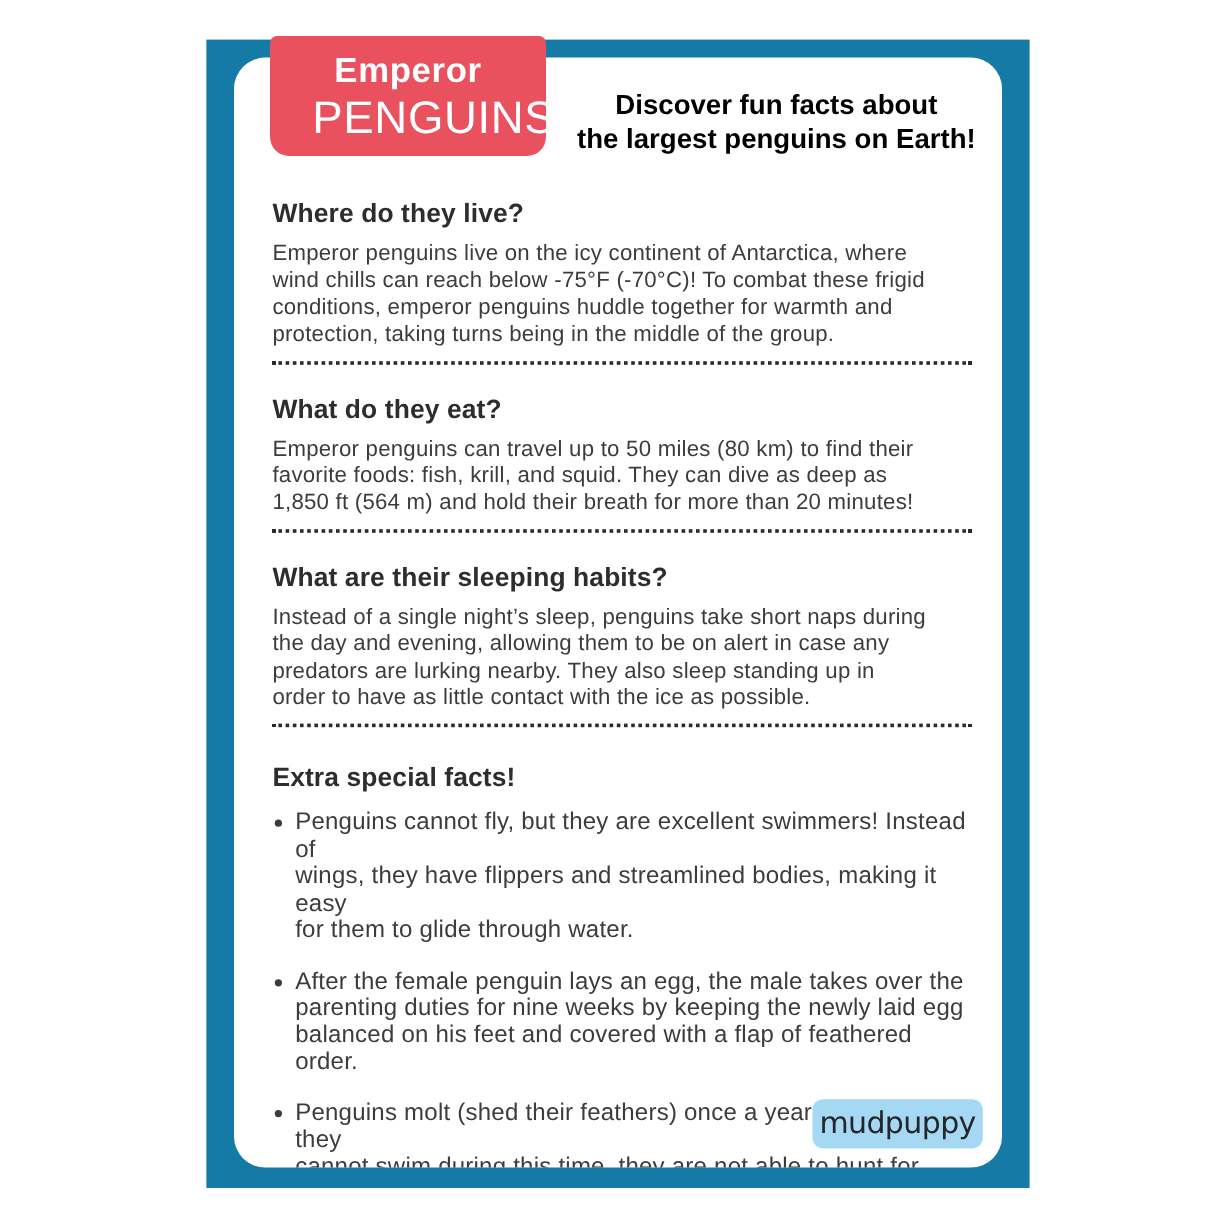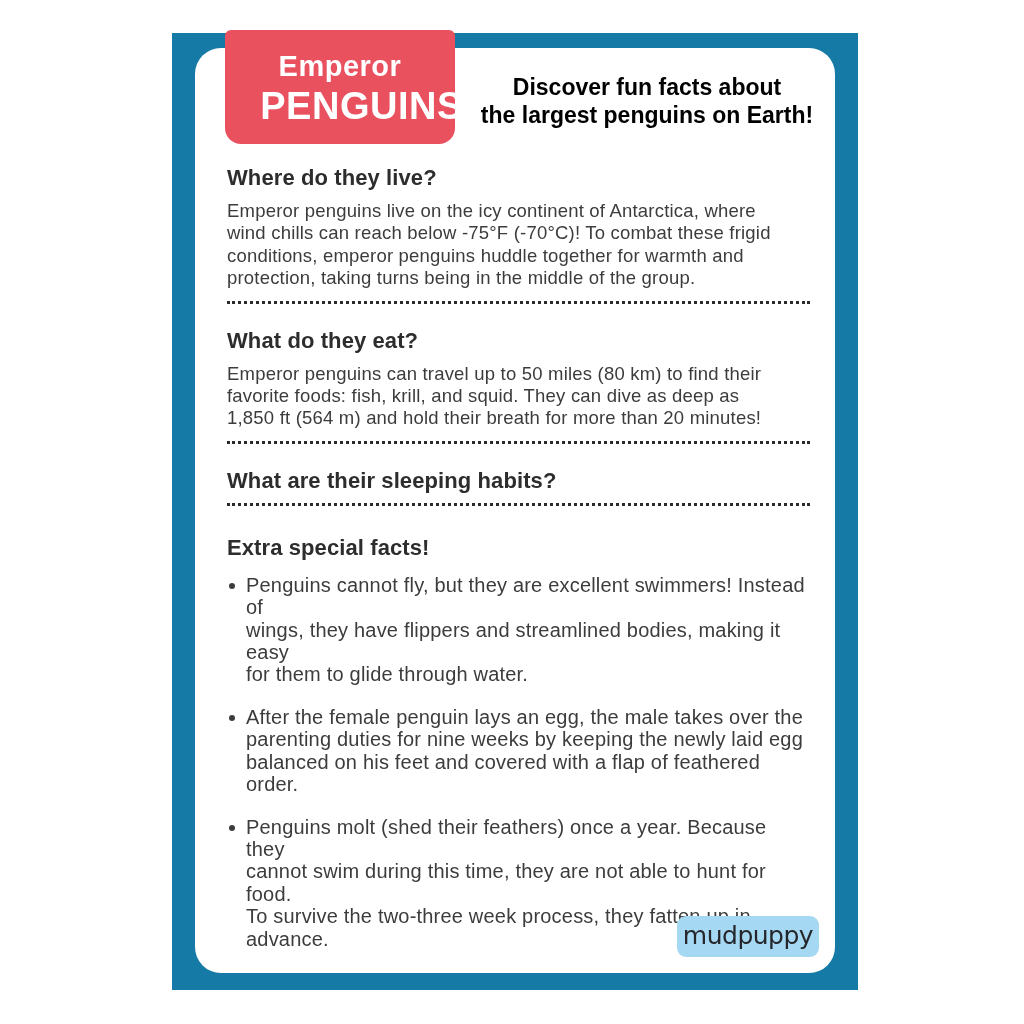--- a/index.html
+++ b/index.html
@@ -19,31 +19,31 @@
     position: absolute;
     left: 23px; top: 15px; right: 23px; bottom: 17px;
     background: #ffffff;
     border-radius: 26px;
   }
 
   
   .badge {
     position: absolute;
     left: 53px; top: -3px;
-    width: 230px; height: 114px;
+    width: 230px; height: 100px;
     background: #E9515F;
     border-radius: 6px 6px 16px 16px;
     display: flex; flex-direction: column;
     align-items: center; justify-content: center;
     color: #ffffff;
     z-index: 2;
     padding-top: 4px;
   }
   .badge-line1 { font-size: 29px; font-weight: 700; letter-spacing: .5px; }
-  .badge-line2 { font-size: 38px; font-weight: 700; letter-spacing: .5px; margin-top: 2px; margin-left: 43px; }
+  .badge-line2 { font-size: 38px; font-weight: 400; letter-spacing: .5px; margin-top: 2px; margin-left: 43px; }
 
   
   .tagline {
     position: absolute;
     left: 295px; top: 40px;
     width: 360px;
     text-align: center;
     color: #000000;
     font-size: 23px;
     font-weight: 700;
@@ -148,20 +148,24 @@
       <section class="section">
         <h2>What do they eat?</h2>
         <p>Emperor penguins can travel up to 50 miles (80 km) to find their
 favorite foods: fish, krill, and squid. They can dive as deep as
 1,850 ft (564 m) and hold their breath for more than 20 minutes!</p>
         <div class="dotted"></div>
       </section>
 
       <section class="section">
         <h2>What are their sleeping habits?</h2>
+        <p>Instead of a single night’s sleep, penguins take short naps during
+the day and evening, allowing them to be on alert in case any
+predators are lurking nearby. They also sleep standing up in
+order to have as little contact with the ice as possible.</p>
         <div class="dotted gap-large"></div>
       </section>
 
       <section class="facts">
         <h2>Extra special facts!</h2>
         <ul>
           <li class="bullet">
             <span class="dot"></span>
             <span class="bullet-text">Penguins cannot fly, but they are excellent swimmers! Instead of
 wings, they have flippers and streamlined bodies, making it easy

